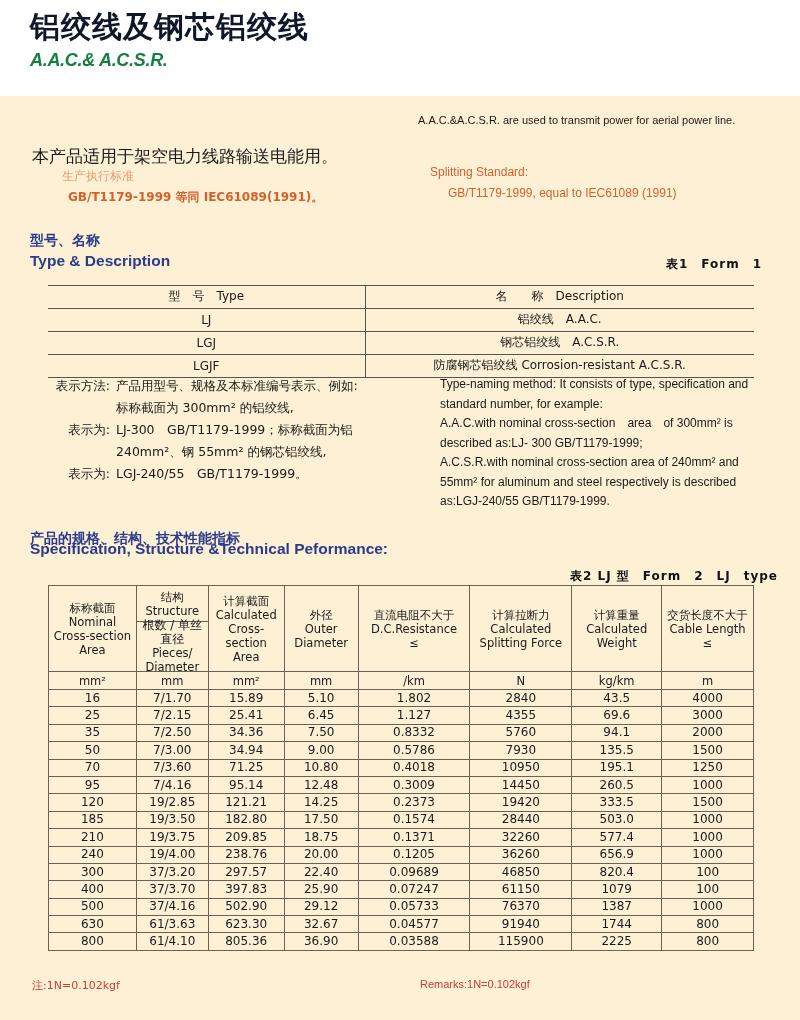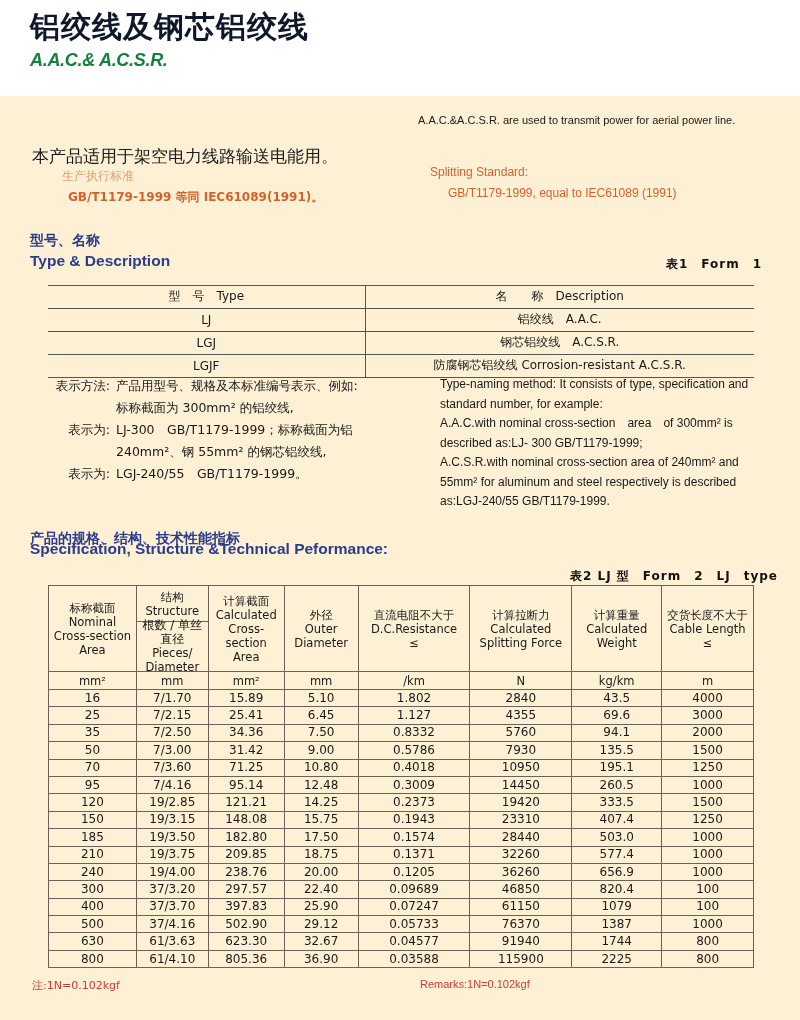--- a/index.html
+++ b/index.html
@@ -419,21 +419,21 @@
           <td class="w3">34.36</td>
           <td class="w4">7.50</td>
           <td class="w5">0.8332</td>
           <td class="w6">5760</td>
           <td class="w7">94.1</td>
           <td class="w8">2000</td>
         </tr>
         <tr>
           <td class="w1">50</td>
           <td class="w2">7/3.00</td>
-          <td class="w3">31.42</td>
+          <td class="w3">34.94</td>
           <td class="w4">9.00</td>
           <td class="w5">0.5786</td>
           <td class="w6">7930</td>
           <td class="w7">135.5</td>
           <td class="w8">1500</td>
         </tr>
         <tr>
           <td class="w1">70</td>
           <td class="w2">7/3.60</td>
           <td class="w3">71.25</td>
@@ -457,30 +457,20 @@
           <td class="w1">120</td>
           <td class="w2">19/2.85</td>
           <td class="w3">121.21</td>
           <td class="w4">14.25</td>
           <td class="w5">0.2373</td>
           <td class="w6">19420</td>
           <td class="w7">333.5</td>
           <td class="w8">1500</td>
         </tr>
         <tr>
-          <td class="w1">150</td>
-          <td class="w2">19/3.15</td>
-          <td class="w3">148.08</td>
-          <td class="w4">15.75</td>
-          <td class="w5">0.1943</td>
-          <td class="w6">23310</td>
-          <td class="w7">407.4</td>
-          <td class="w8">1250</td>
-        </tr>
-        <tr>
           <td class="w1">185</td>
           <td class="w2">19/3.50</td>
           <td class="w3">182.80</td>
           <td class="w4">17.50</td>
           <td class="w5">0.1574</td>
           <td class="w6">28440</td>
           <td class="w7">503.0</td>
           <td class="w8">1000</td>
         </tr>
         <tr>

